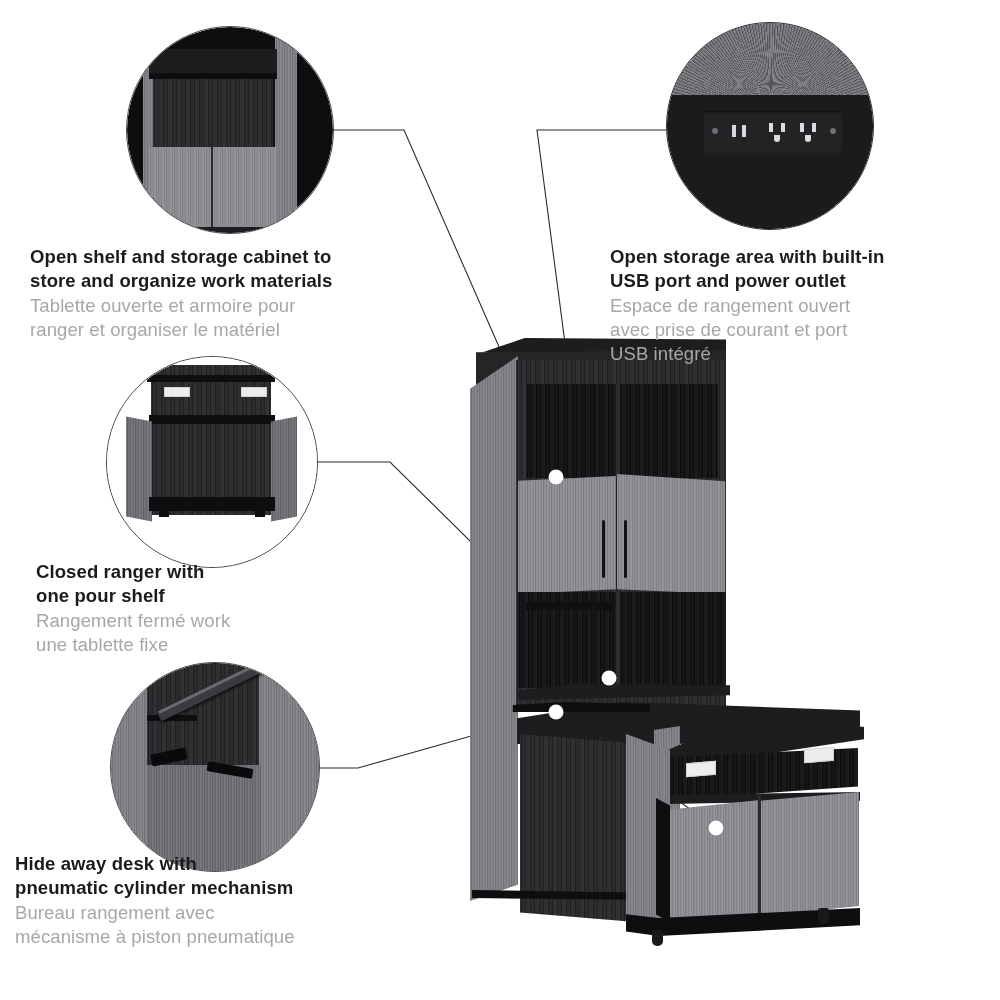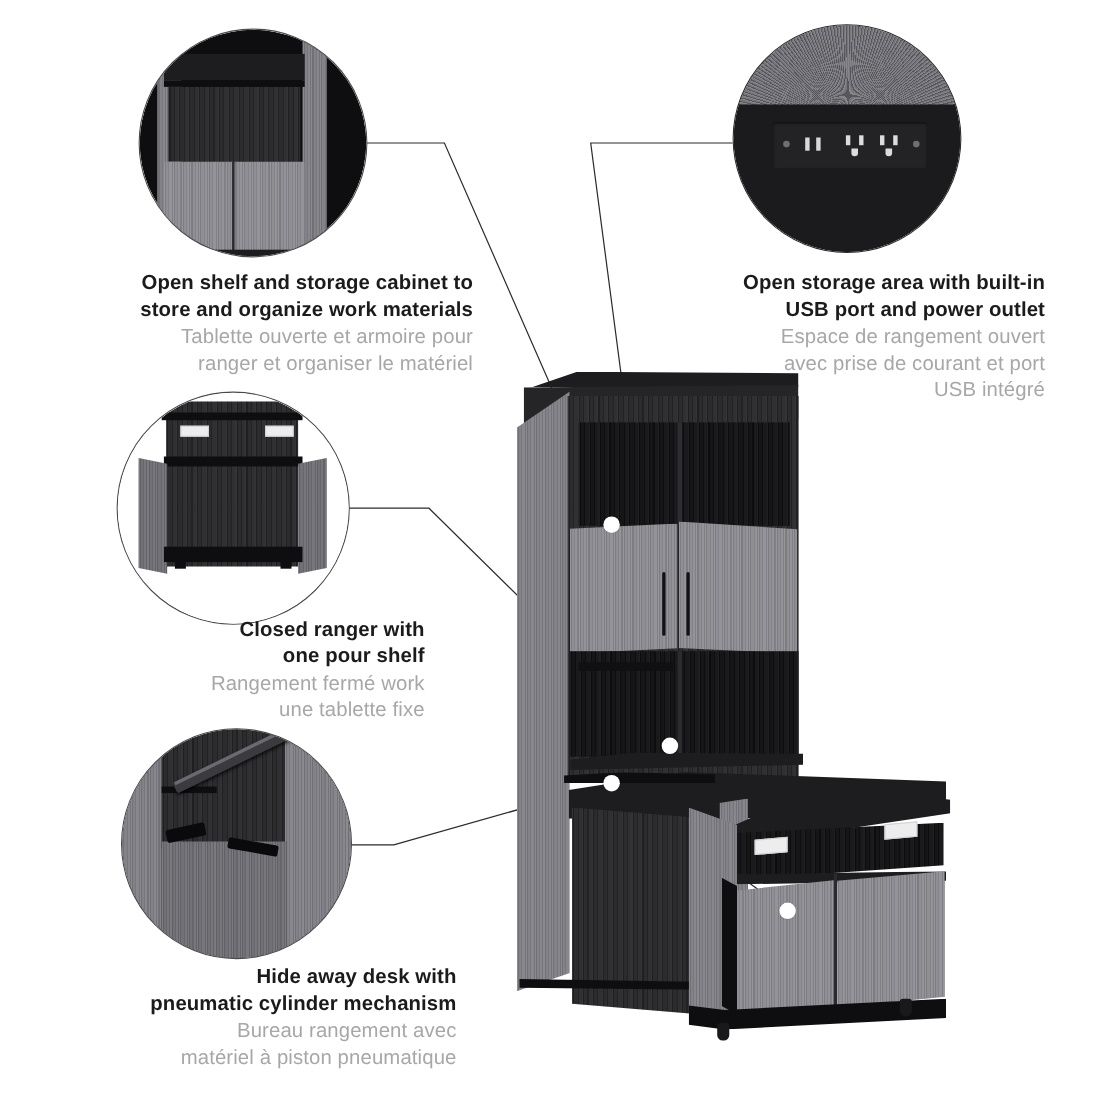--- a/index.html
+++ b/index.html
@@ -7,21 +7,21 @@
   body{width:1000px;height:1000px;font-family:"Liberation Sans",sans-serif;
        -webkit-font-smoothing:antialiased;}
   #stage{position:relative;width:1000px;height:1000px;overflow:hidden;background:#fff;}
 
   
   .callout-circle{position:absolute;border-radius:50%;overflow:hidden;
                   border:1px solid #4a4a4a;background:#ffffff;box-sizing:border-box;}
   .circ-inner{position:absolute;inset:0;border-radius:50%;overflow:hidden;}
 
   
-  .cap{position:absolute;text-align:right;line-height:1.30;}
+  .cap{position:absolute;text-align:left;line-height:1.30;}
   .cap .en{color:#1b1b1b;font-size:18.5px;font-weight:700;letter-spacing:.1px;}
   .cap .fr{color:#a7a7a7;font-size:18.5px;font-weight:400;letter-spacing:.1px;
            margin-top:1px;}
   .cap .en div,.cap .fr div{white-space:nowrap;}
 
   
   #leaders{position:absolute;left:0;top:0;width:1000px;height:1000px;
            pointer-events:none;}
   .hotdot{position:absolute;width:15px;height:15px;border-radius:50%;
           background:#ffffff;transform:translate(-50%,-50%);
@@ -299,24 +299,24 @@
     <div class="en">
       <div>Closed ranger with</div>
       <div>one pour shelf</div>
     </div>
     <div class="fr">
       <div>Rangement fermé work</div>
       <div>une tablette fixe</div>
     </div>
   </div>
 
-  <div class="cap" style="left:15px;top:876px;width:400px;">
+  <div class="cap" style="left:15px;top:852px;width:400px;">
     <div class="en">
       <div>Hide away desk with</div>
       <div>pneumatic cylinder mechanism</div>
     </div>
     <div class="fr">
       <div>Bureau rangement avec</div>
-      <div>matériel à piston pneumatique</div>
+      <div>mécanisme à piston pneumatique</div>
     </div>
   </div>
 
 </div>
 
 </body></html>

